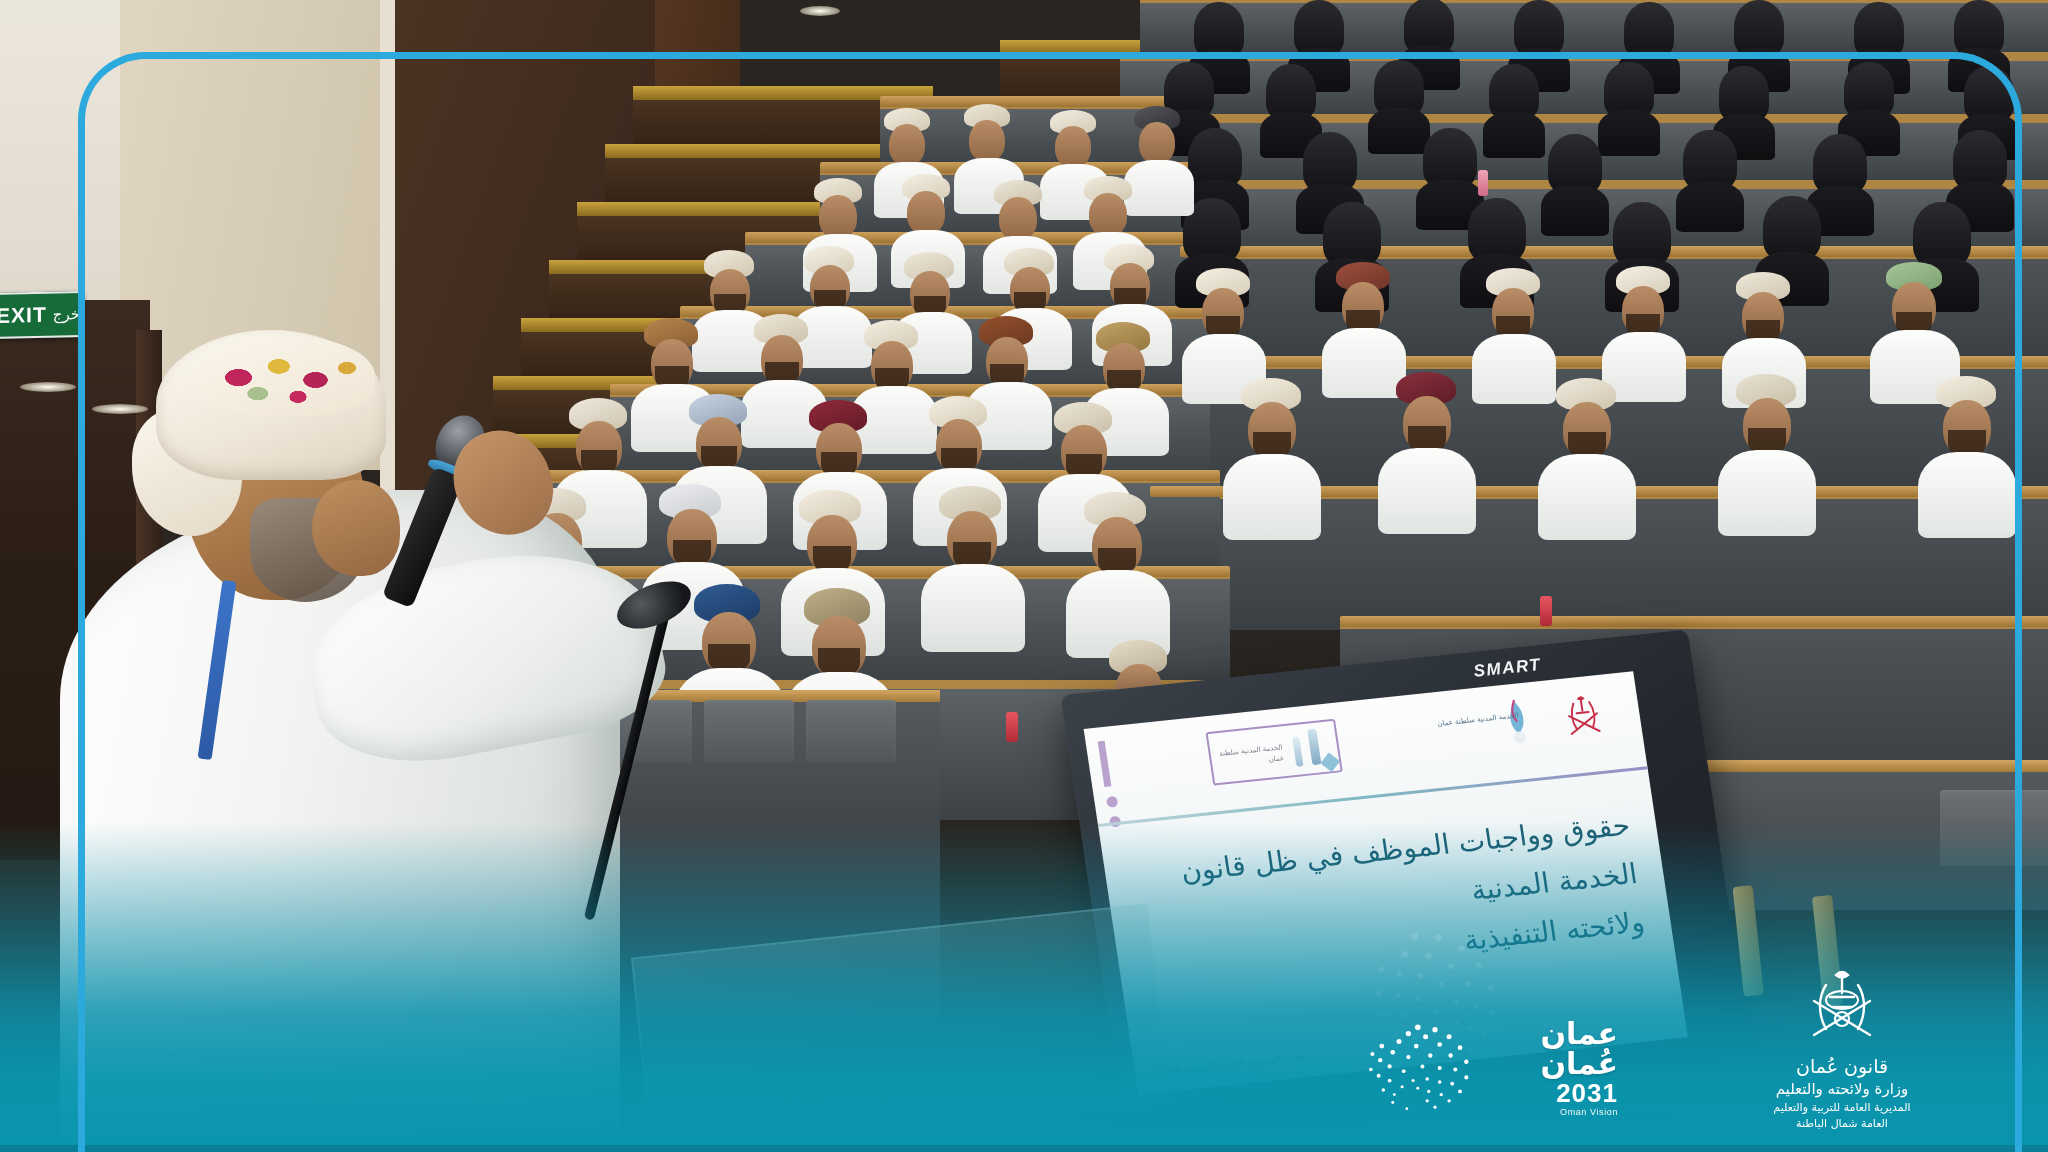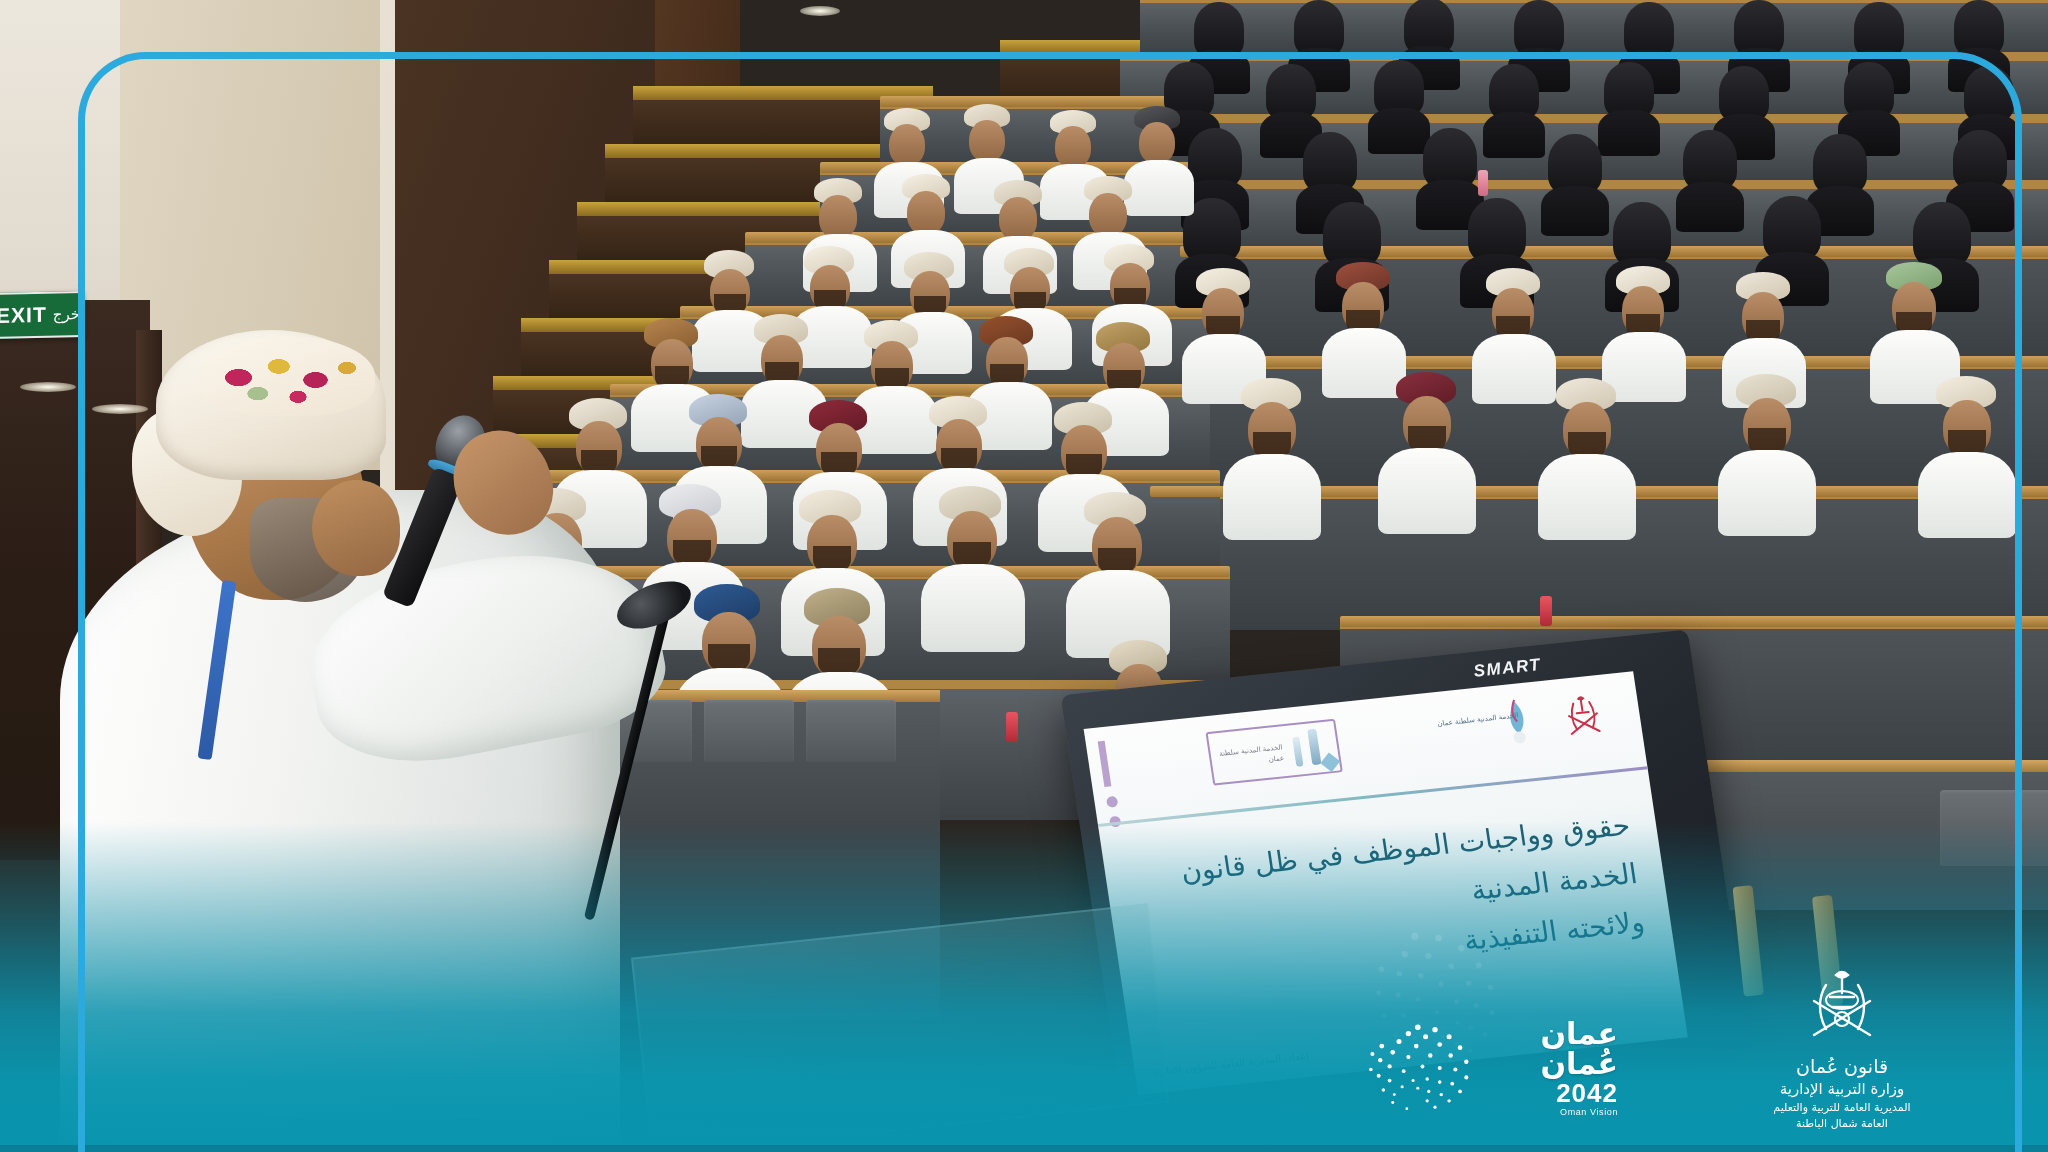--- a/index.html
+++ b/index.html
@@ -939,21 +939,21 @@
           <circle cx="26" cy="88" r="2.2"></circle>
         <circle cx="24" cy="32" r="3.1"></circle>
           <circle cx="38" cy="104" r="1.9"></circle>
           <circle cx="56" cy="112" r="1.7"></circle>
         <circle cx="10" cy="62" r="2.3"></circle>
           <circle cx="12" cy="42" r="2.6"></circle>
       </g>
     </svg>
     <div class="txt">
       <div class="ar">عمان عُمان</div>
-      <div class="num">2042</div>
+      <div class="num">2031</div>
       <div class="en">Oman Vision</div>
     </div>
   </div>
 
   <div class="ministry">
     <svg width="92" height="84" viewBox="0 0 92 84" style="display:block;margin:0 auto 4px;">
       <g stroke="#ffffff" stroke-width="2.4" fill="none" stroke-linecap="round">
         <path d="M46 6 L46 26"></path>
         <path d="M40 8 q6 -6 12 0 q-6 5 -12 0 Z" fill="#ffffff"></path>
         <path d="M30 18 C22 30 22 48 30 62"></path>
@@ -961,19 +961,19 @@
         <path d="M18 34 L74 68"></path>
         <path d="M74 34 L18 68"></path>
         <path d="M34 30 L58 30"></path>
         <path d="M36 40 L56 40"></path>
       </g>
       <ellipse cx="46" cy="33" rx="16" ry="9" fill="none" stroke="#ffffff" stroke-width="2"></ellipse>
       <circle cx="46" cy="52" r="7" fill="none" stroke="#ffffff" stroke-width="2.2"></circle>
     </svg>
     <div class="lines">
       <div class="l1">قانون عُمان</div>
-      <div class="l2">وزارة التربية الإدارية</div>
+      <div class="l2">وزارة ولائحته والتعليم</div>
       <div class="l3">المديرية العامة للتربية والتعليم</div>
       <div class="l4">العامة شمال الباطنة</div>
     </div>
   </div>
 
 </div>
 
 </body></html>

